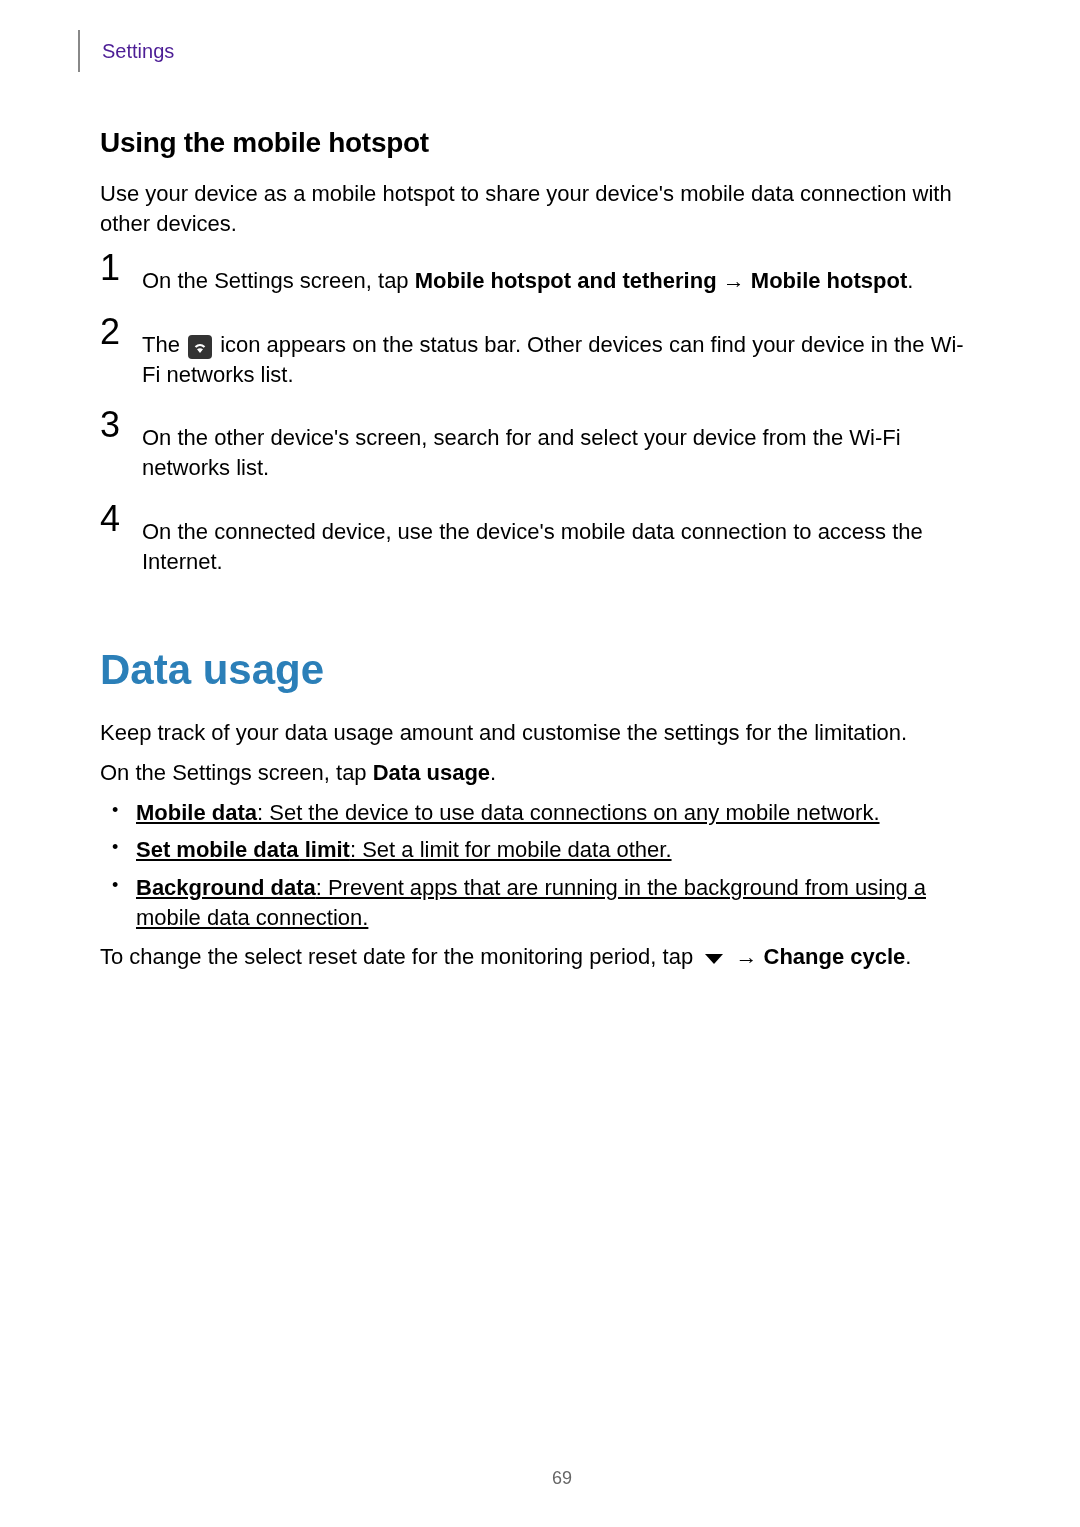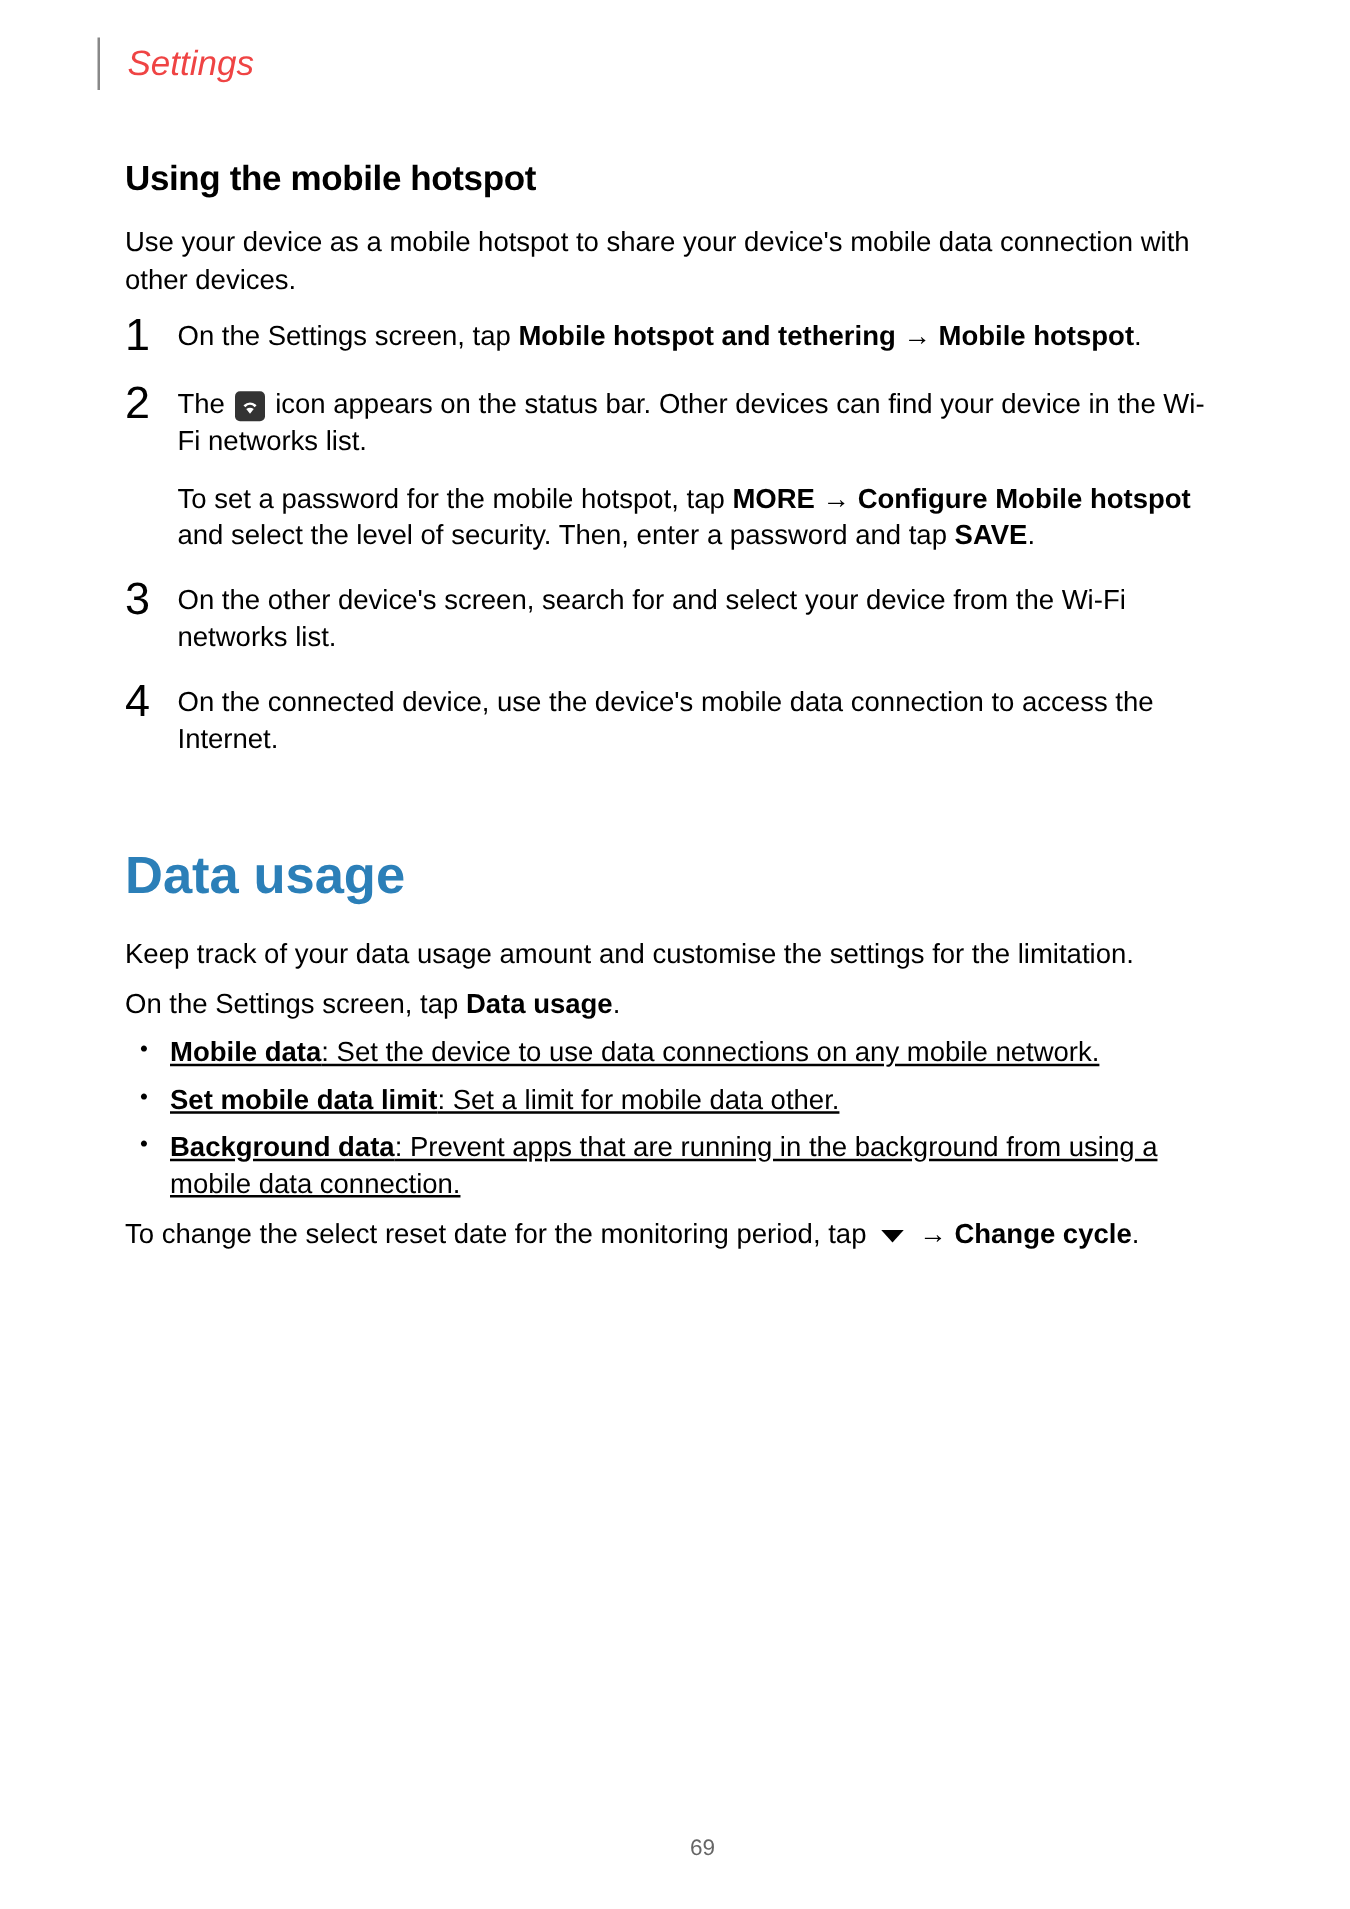--- a/index.html
+++ b/index.html
@@ -23,23 +23,22 @@
     .header-rule {
       border-left: 2px solid #888;
       height: 42px;
       padding-left: 22px;
       display: flex;
       align-items: center;
       margin-left: -22px;
       margin-bottom: 55px;
     }
     .header-text {
-      color: #ef4444;
-      font-size: 28px;
-      font-style: italic;
+      color: #4c1d95;
+      font-size: 20px;
     }
     .content {
       padding-left: 0;
     }
     .section-subtitle {
       font-size: 28px;
       font-weight: 700;
       margin-bottom: 20px;
       letter-spacing: -0.3px;
     }
@@ -67,20 +66,21 @@
       font-family: "Segoe UI Light", "Helvetica Neue", Arial, sans-serif;
     }
     .step-body {
       flex: 1;
       font-size: 22px;
       line-height: 1.35;
       padding-top: 4px;
     }
     .step-para {
       margin-bottom: 16px;
+      margin-top: 12px;
     }
     .step-para:last-child {
       margin-bottom: 0;
     }
     .bold {
       font-weight: 700;
     }
     .arrow {
       display: inline;
       font-weight: 400;
@@ -180,23 +180,20 @@
       <li class="numbered-item">
         <div class="num-col">2</div>
         <div class="step-body">
           <p class="step-para">
             <span>The </span><span class="hotspot-icon">
                 <svg viewBox="0 0 24 24">
                   <path d="M12 20 L8 15 Q12 12 16 15 Z M5 11 Q12 5 19 11 L17 13 Q12 8 7 13 Z" fill="#fff"></path>
                 </svg>
               </span><span> icon appears on the status bar. Other devices can find your device in the Wi-Fi networks list.</span>
           </p>
-          <p class="step-para">
-            <span>To set a password for the mobile hotspot, tap </span><span class="bold">MORE</span><span class="arrow"> → </span><span class="bold">Configure Mobile hotspot</span><span> and select the level of security. Then, enter a password and tap </span><span class="bold">SAVE</span><span>.</span>
-          </p>
         </div>
       </li>
 
       <li class="numbered-item">
         <div class="num-col">3</div>
         <div class="step-body">
           <p class="step-para">On the other device's screen, search for and select your device from the Wi-Fi networks list.</p>
         </div>
       </li>
 

